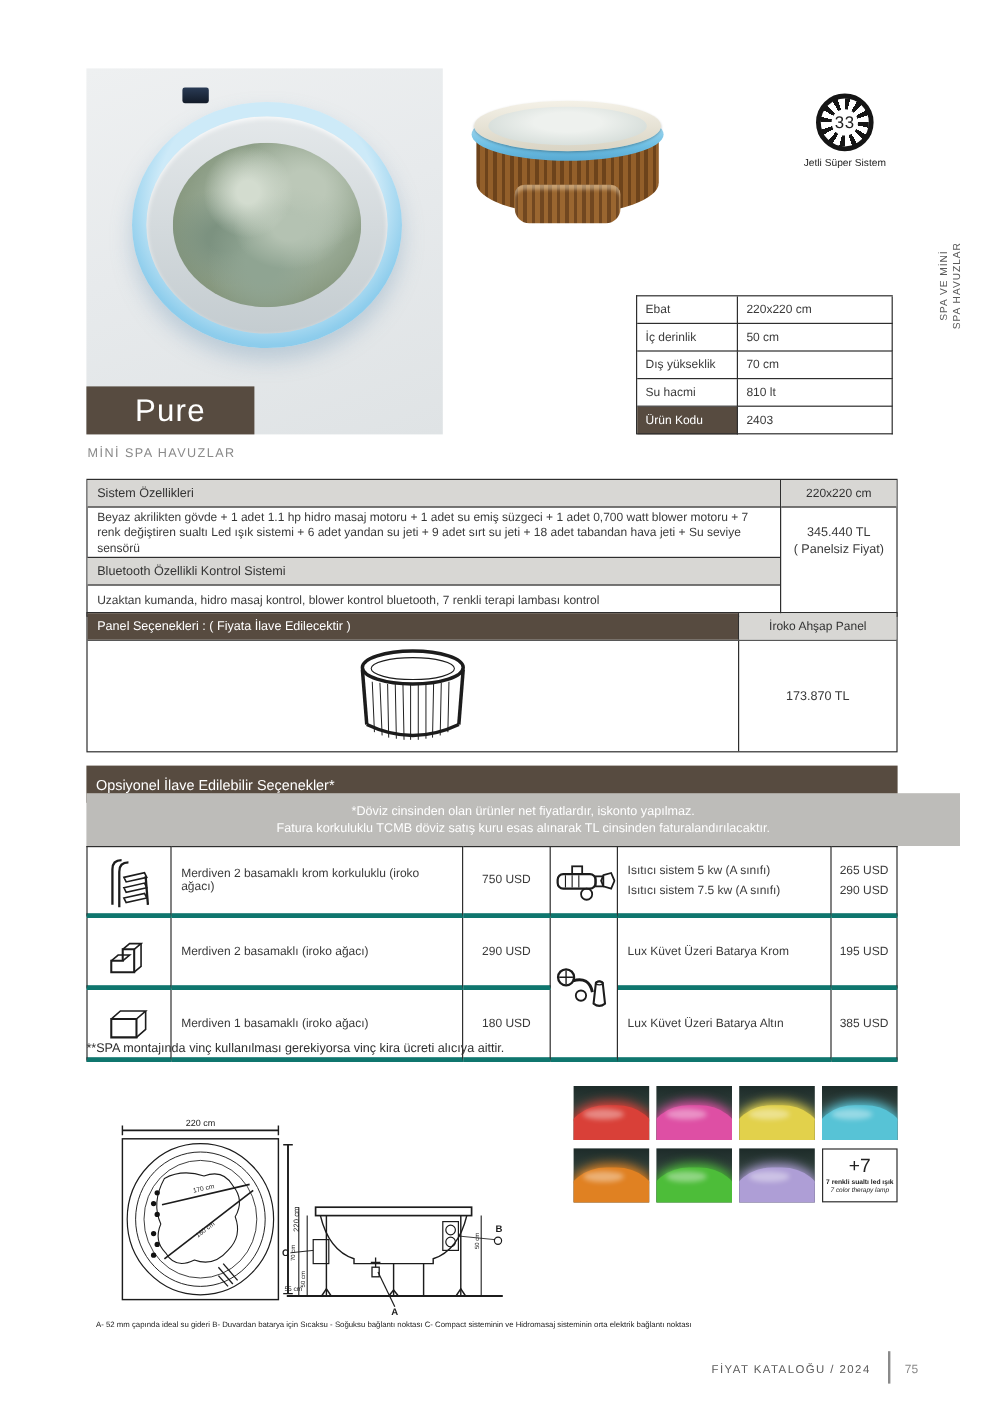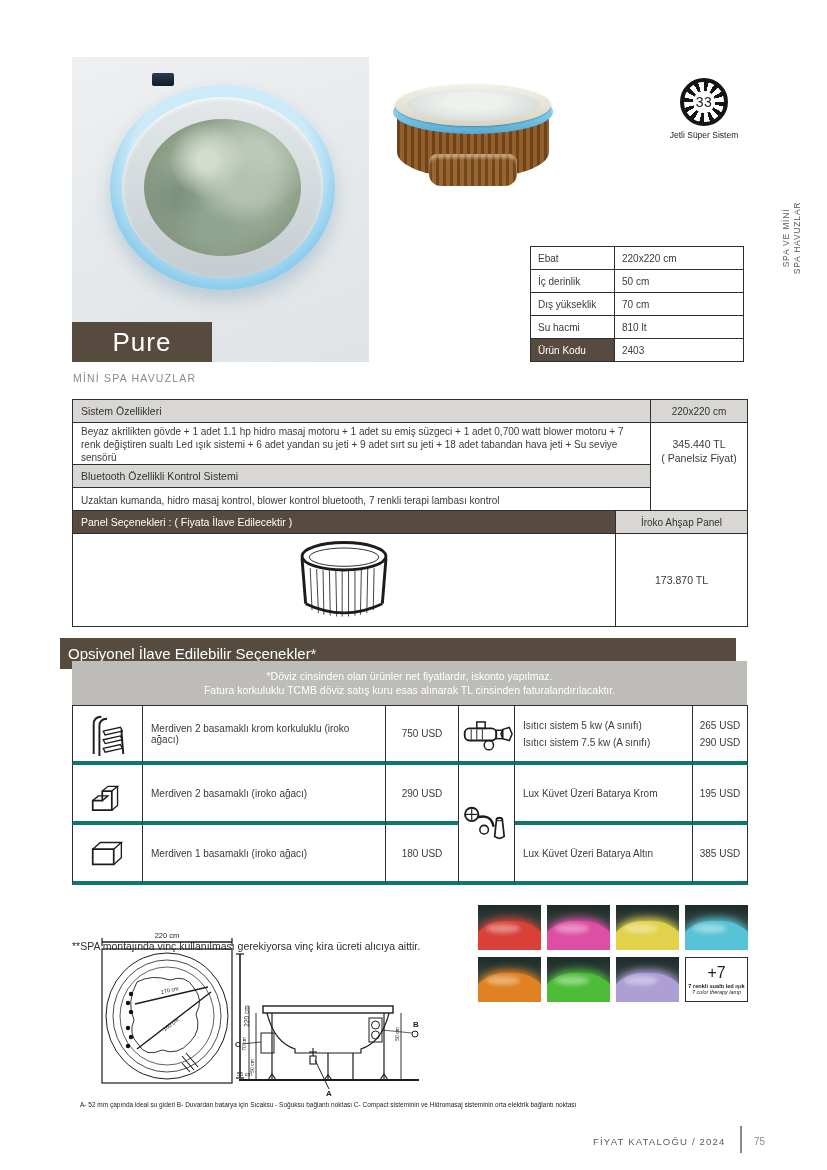--- a/index.html
+++ b/index.html
@@ -88,37 +88,37 @@
   
   .panel { position:absolute; left:72px; top:510px; width:676px; border:1px solid #2e2e2e; }
   .panel-head { display:flex; height:23px; border-bottom:1px solid #2e2e2e; }
   .panel-head-left { flex:1; display:flex; align-items:center; padding-left:8px; font-size:10.5px; border-right:1px solid #2e2e2e; }
   .panel-head-right { width:131px; display:flex; align-items:center; justify-content:center; font-size:10px; }
   .panel-body { display:flex; height:92px; }
   .panel-body-left { flex:1; border-right:1px solid #2e2e2e; display:flex; align-items:center; justify-content:center; }
   .panel-body-right { width:131px; display:flex; align-items:center; justify-content:center; font-size:10.5px; }
 
   
-  .opt-header { position:absolute; left:60px; top:638px; width:676px; height:31px;
-    display:flex; align-items:center; padding-left:8px; font-size:15px; }
-  .opt-banner { position:absolute; left:72px; top:661px; width:675px; height:44px; background:#bdbcb9;
+  .opt-header { position:absolute; left:72px; top:638px; width:676px; height:31px;
+    display:flex; align-items:center; padding-left:8px; font-size:12px; }
+  .opt-banner { position:absolute; left:72px; top:661px; width:728px; height:44px; background:#bdbcb9;
     color:#fff; font-size:10.5px; text-align:center; display:flex; flex-direction:column; justify-content:center; line-height:14px; }
   .opt-grid { position:absolute; left:72px; top:705px; width:676px; display:grid;
     grid-template-columns:71px 243px 73px 56px 178px 55px; grid-template-rows:60px 60px 60px; }
   .cell { border-right:1px solid #2e2e2e; border-bottom:4px solid #0f766e; display:flex; align-items:center; font-size:10px; }
   .cell.ct { border-top:1px solid #2e2e2e; }
   .cell.cl { border-left:1px solid #2e2e2e; }
   .cell-icon { justify-content:center; }
   .cell-desc { padding:0 8px; }
   .cell-price { justify-content:center; text-align:center; }
   .cell-2line { flex-direction:column; align-items:flex-start; justify-content:center; gap:6px; }
   .cell-2line.center { align-items:center; }
   .faucet-span { grid-row:2 / span 2; grid-column:4; }
 
-  .footnote { position:absolute; left:72px; top:940px; font-size:10.5px; color:#2f2f2f; }
+  .footnote { position:absolute; left:72px; top:868px; font-size:10.5px; color:#2f2f2f; }
 
   
   .swatches { position:absolute; left:478px; top:905px; width:270px; display:grid;
     grid-template-columns:repeat(4,63px); grid-template-rows:45px 45px; gap:7px 6px; }
   .swatch { position:relative; overflow:hidden; background:linear-gradient(180deg,#1d2b29 0%, #31413c 42%, #15201d 100%); }
   .swatch::before { content:''; position:absolute; left:-10%; right:-10%; top:36%; height:70%;
     background:var(--sw); border-radius:50% 50% 30% 30% / 95% 95% 20% 20%; box-shadow:0 -3px 9px var(--sw); }
   .swatch::after { content:''; position:absolute; left:12%; right:34%; top:42%; height:20%;
     background:rgba(255,255,255,.38); border-radius:50%; filter:blur(2px); }
   .swatch-more { background:#fff; border:1px solid #2e2e2e; display:flex; flex-direction:column;

